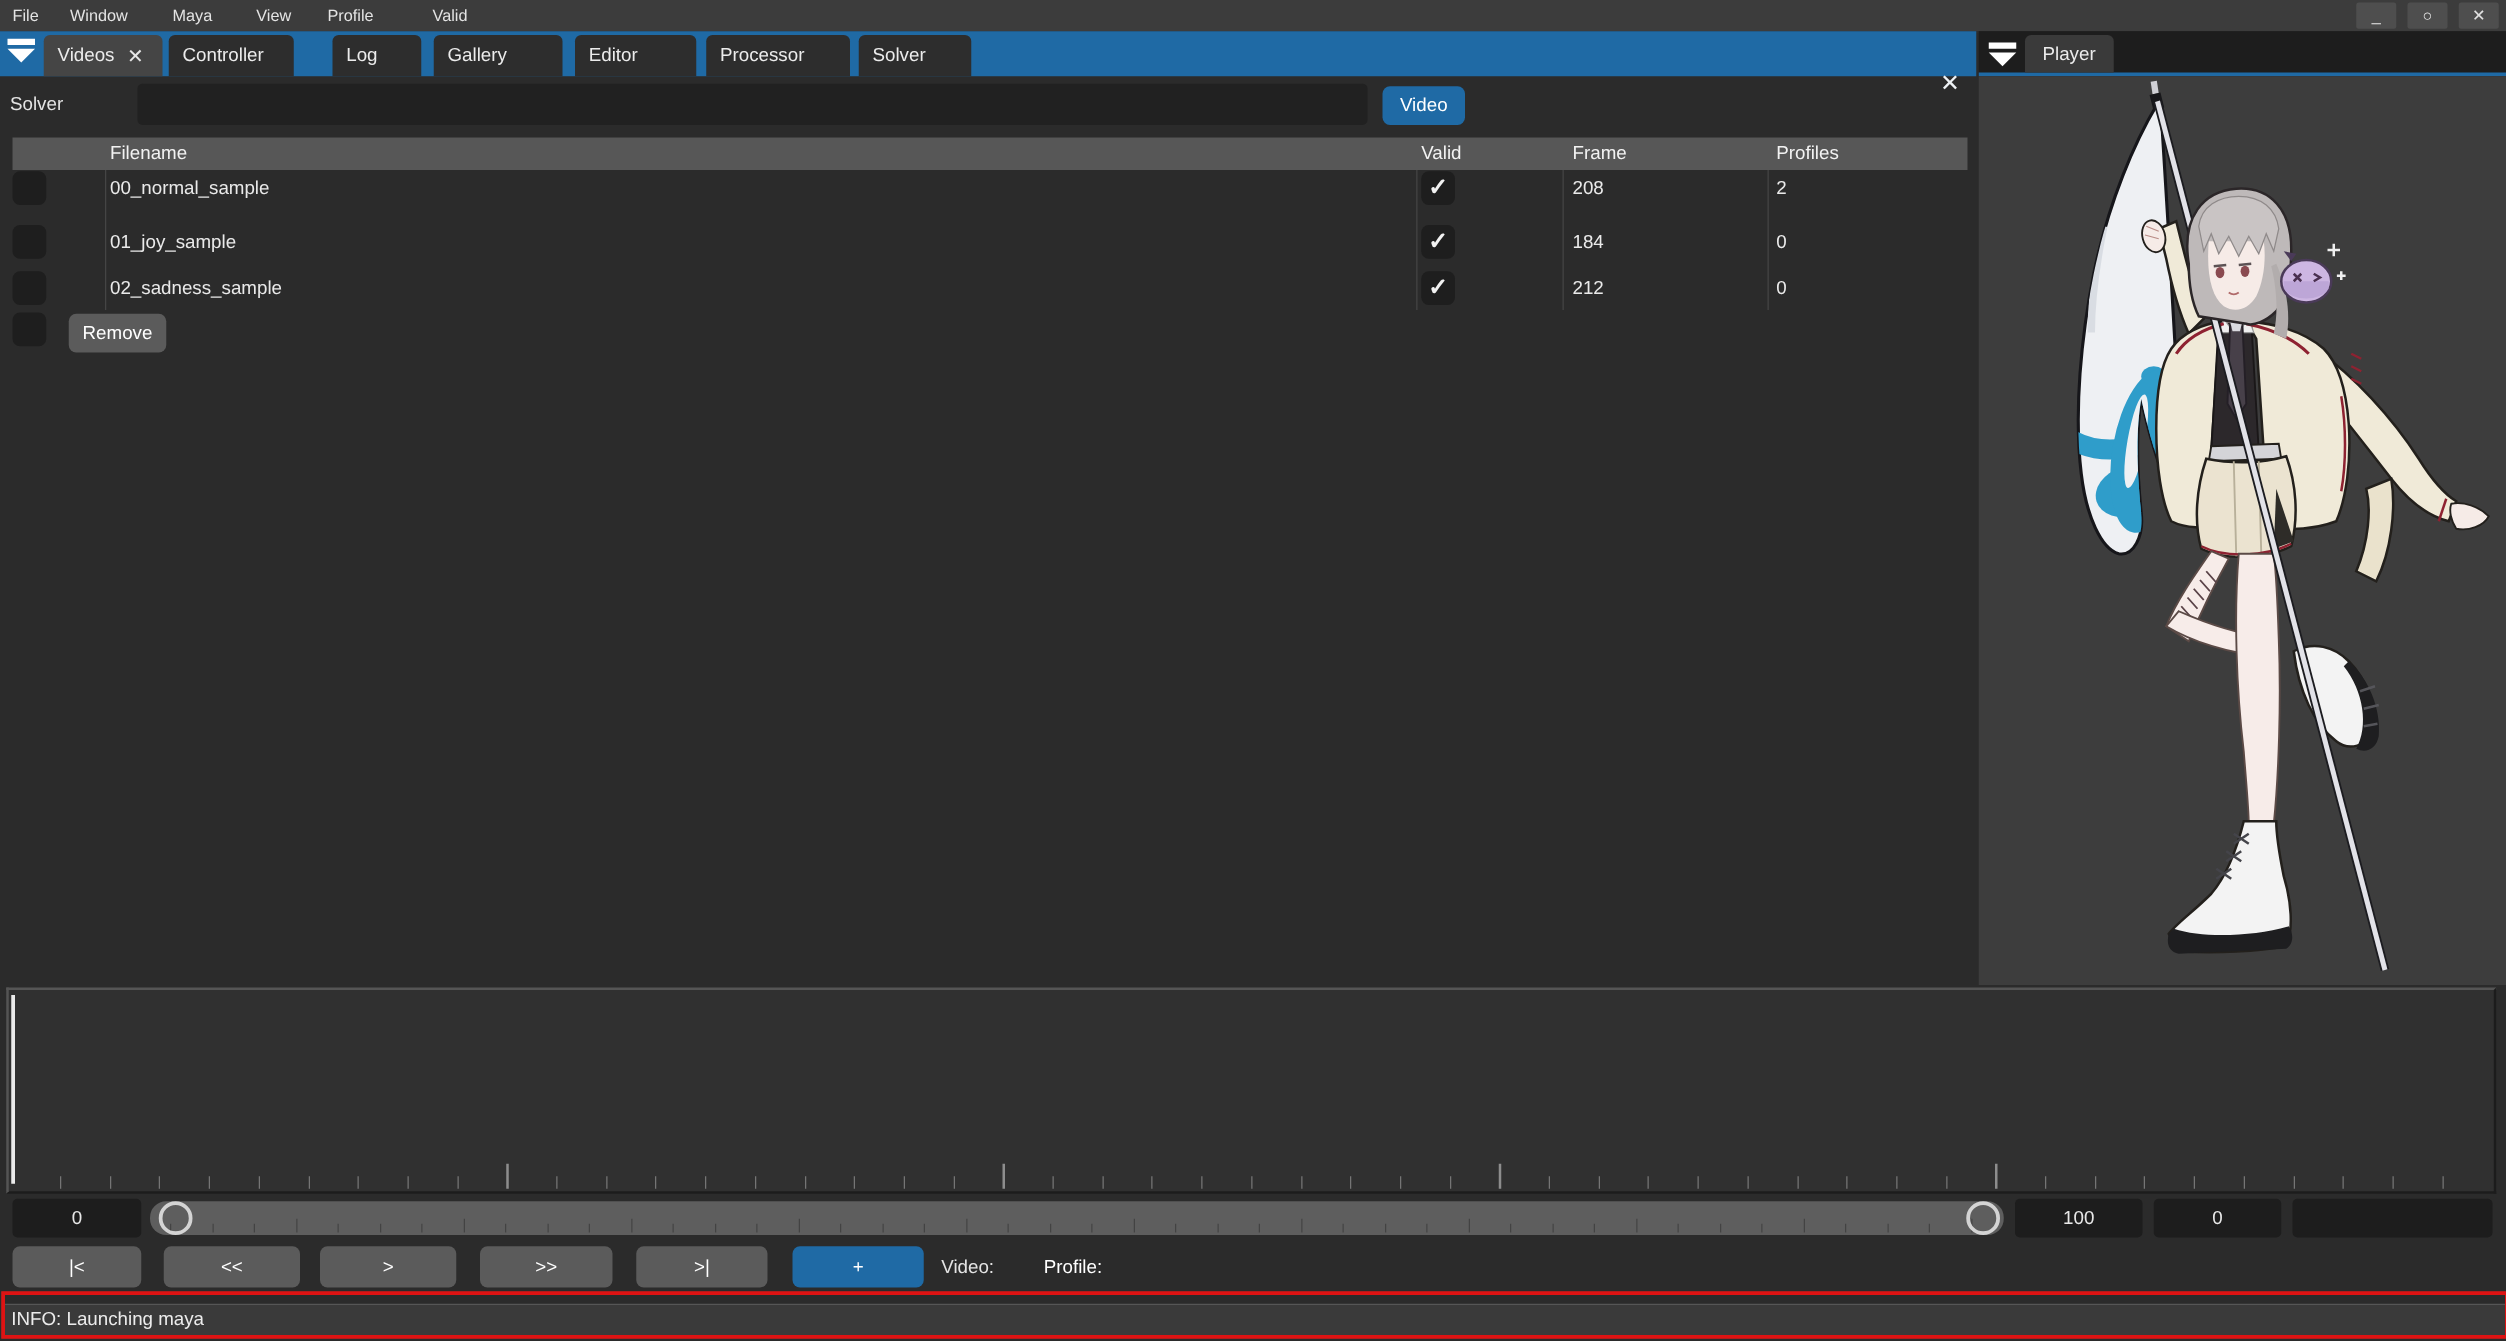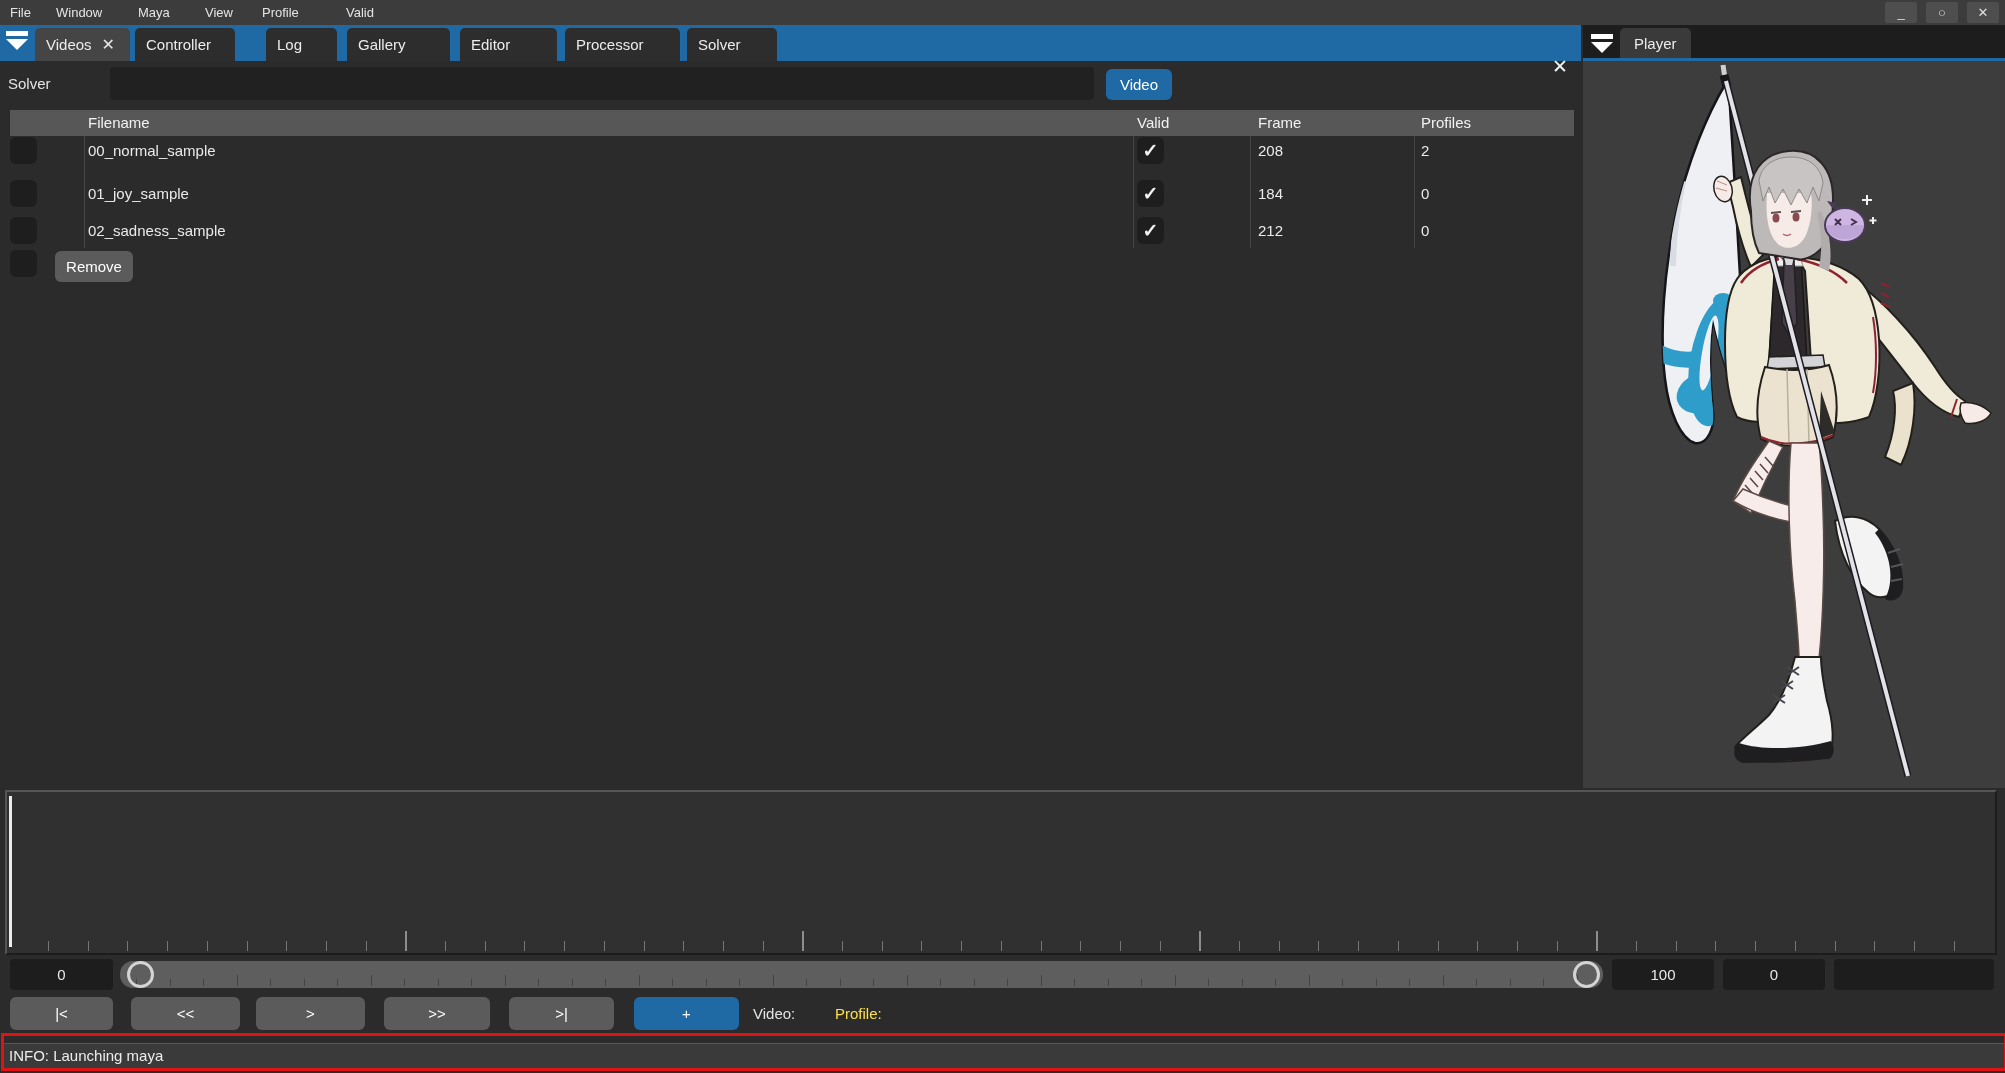--- a/index.html
+++ b/index.html
@@ -389,18 +389,18 @@
 <div class="abs btn-gray" style="left:384px;top:997px;width:106px;height:33px">
     <span>&gt;&gt;</span>
   </div>
 <div class="abs btn-gray" style="left:509px;top:997px;width:105px;height:33px">
     <span>&gt;|</span>
   </div>
 <div class="abs btn-blue" style="left:634px;top:997px;width:105px;height:33px">
     <span>+</span>
   </div>
 <span class="abs" style="left:753px;top:997px;height:33px;line-height:33px;font-size:15px;color:#e4e4e4">Video:</span>
-<span class="abs" style="left:835px;top:997px;height:33px;line-height:33px;font-size:15px;color:#fde047">Profile:</span>
+<span class="abs" style="left:835px;top:997px;height:33px;line-height:33px;font-size:15px;color:#ffffff">Profile:</span>
 
 <div id="status-bar" class="abs">
   <div id="status-strip"></div>
   <span id="status-msg">INFO: Launching maya</span>
 </div>
 
 </body></html>

